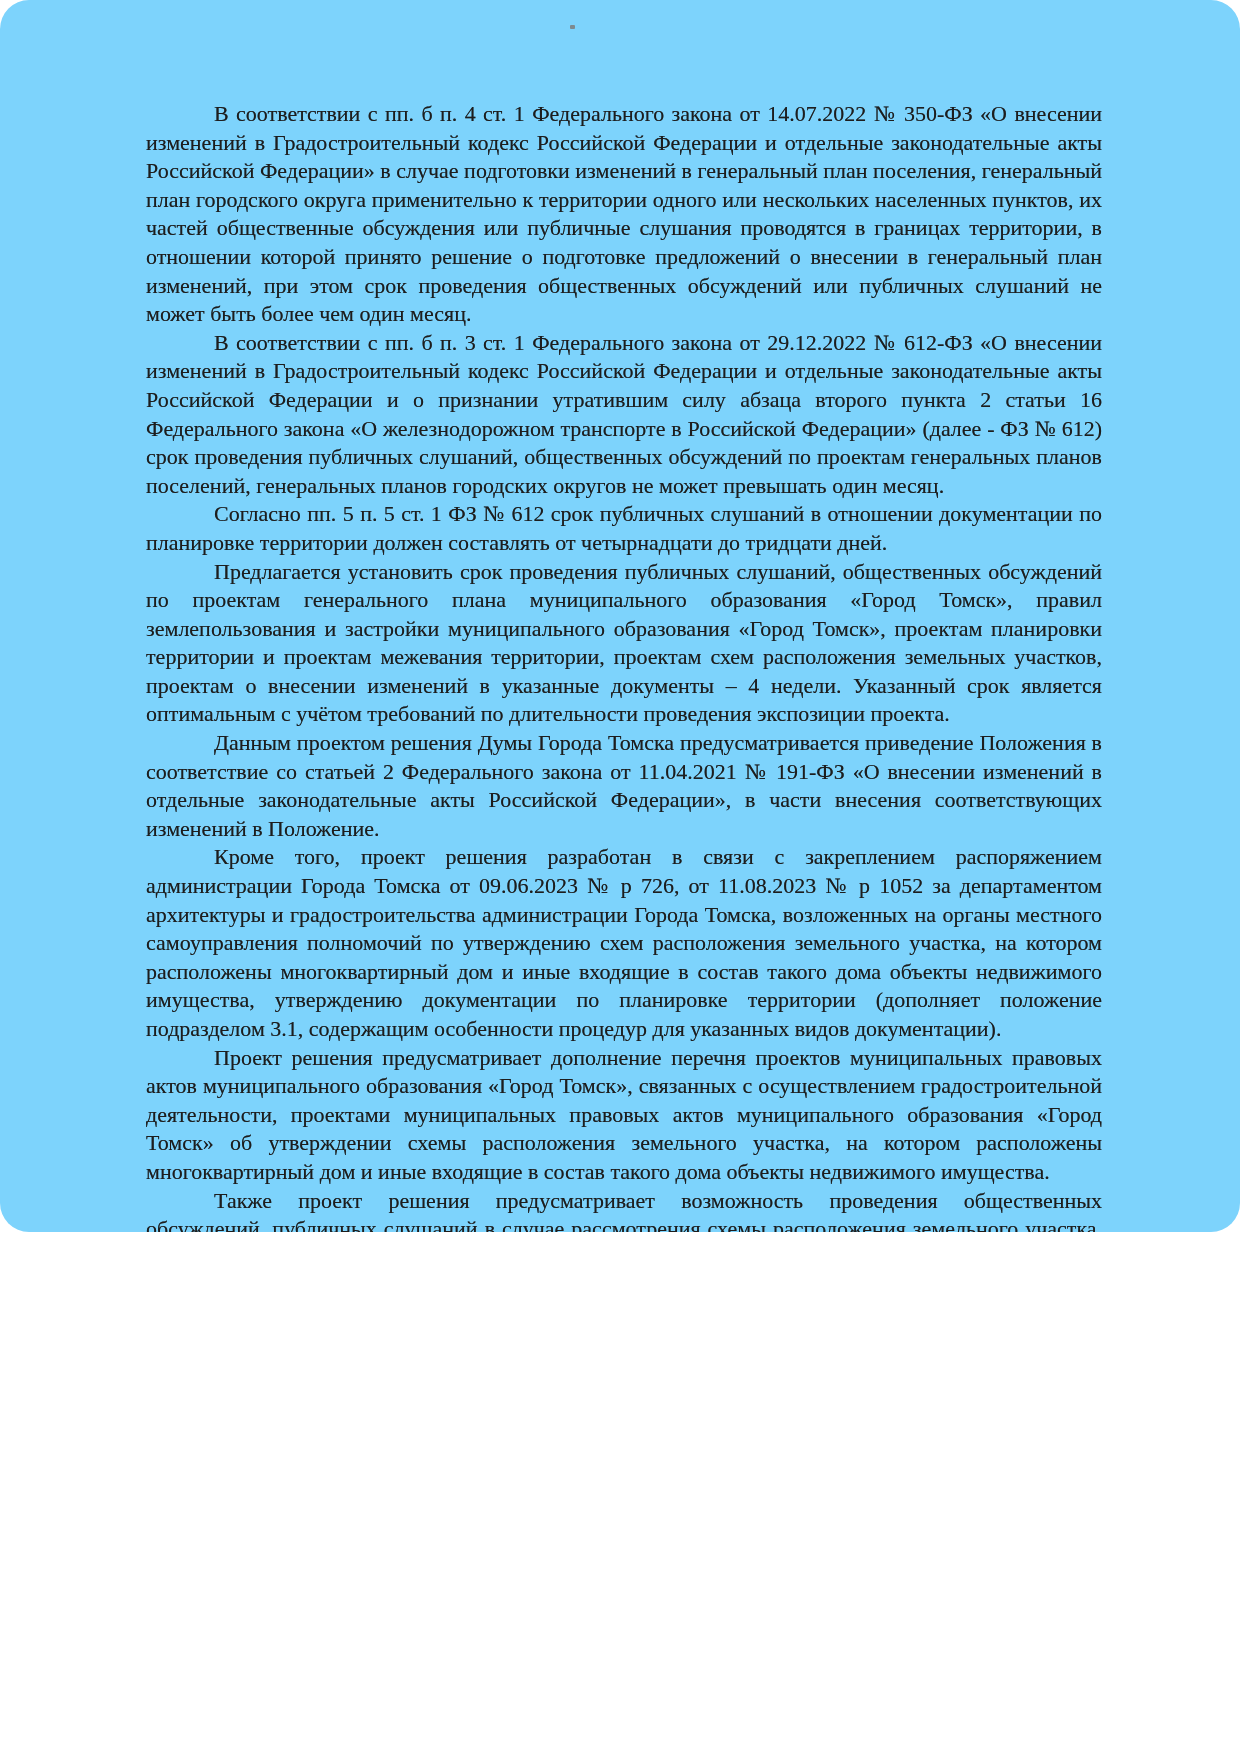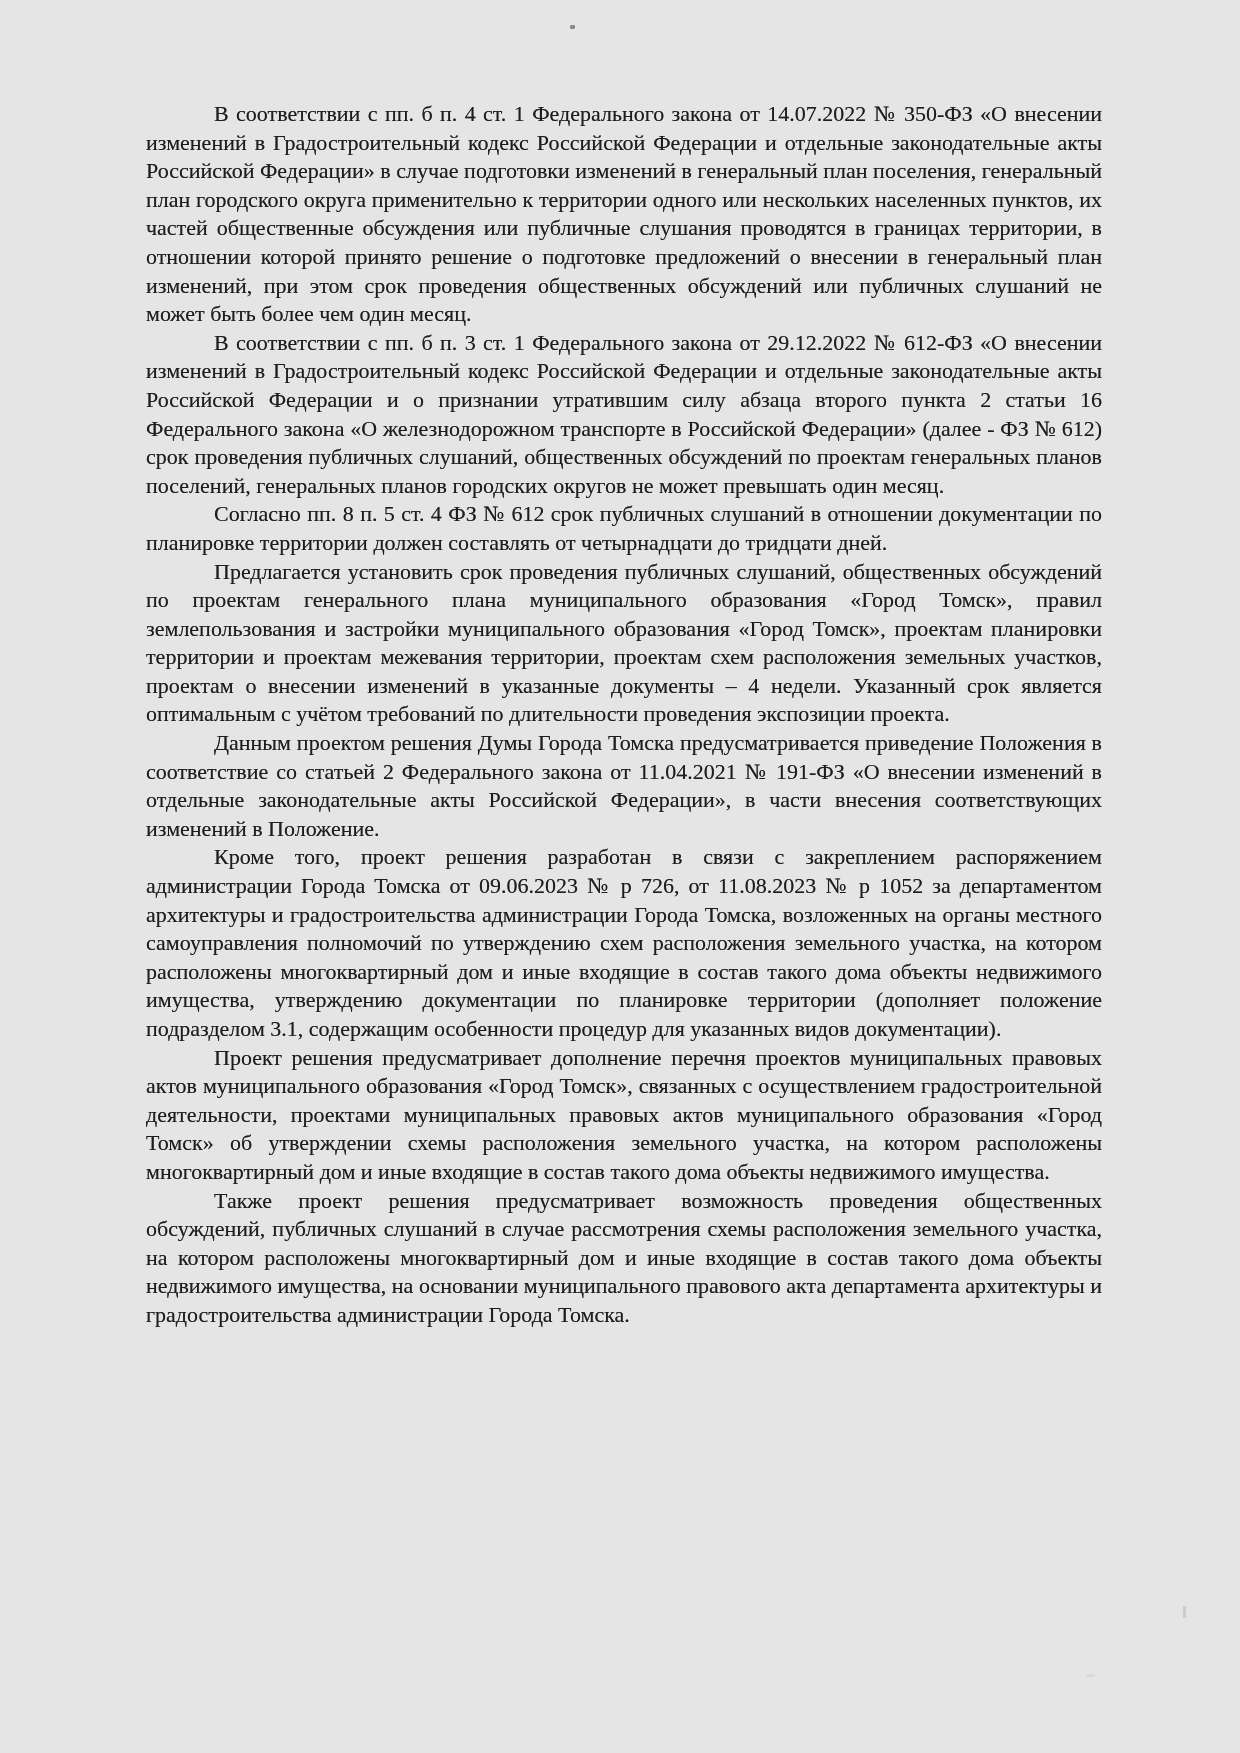--- a/index.html
+++ b/index.html
@@ -3,24 +3,25 @@
 <meta charset="utf-8">
 <style>
   html, body {
     margin: 0;
     padding: 0;
     background: #ffffff;
   }
   .page {
     position: relative;
     width: 1240px;
-    height: 1753px;
-    background: #e5e5e5;
+    height: 1232px;
+    background: #7dd3fc;
     overflow: hidden;
     font-family: "Liberation Serif", "DejaVu Serif", serif;
+    border-radius: 29px;
   }
   .text-block {
     position: absolute;
     left: 146px;
     top: 100px;
     width: 956px;
     font-size: 22px;
     line-height: 28.6px;
     color: #1d1d1d;
     text-align: justify;
@@ -64,21 +65,21 @@
 </head>
 <body>
 
 <div class="page">
 
   <span class="speck speck-dot"></span>
 
   <div class="text-block">
     <p>В соответствии с пп. б п. 4 ст. 1 Федерального закона от 14.07.2022 № 350-ФЗ «О внесении изменений в Градостроительный кодекс Российской Федерации и отдельные законодательные акты Российской Федерации» в случае подготовки изменений в генеральный план поселения, генеральный план городского округа применительно к территории одного или нескольких населенных пунктов, их частей общественные обсуждения или публичные слушания проводятся в границах территории, в отношении которой принято решение о подготовке предложений о внесении в генеральный план изменений, при этом срок проведения общественных обсуждений или публичных слушаний не может быть более чем один месяц.</p>
     <p>В соответствии с пп. б п. 3 ст. 1 Федерального закона от 29.12.2022 № 612-ФЗ «О внесении изменений в Градостроительный кодекс Российской Федерации и отдельные законодательные акты Российской Федерации и о признании утратившим силу абзаца второго пункта 2 статьи 16 Федерального закона «О железнодорожном транспорте в Российской Федерации» (далее - ФЗ № 612) срок проведения публичных слушаний, общественных обсуждений по проектам генеральных планов поселений, генеральных планов городских округов не может превышать один месяц.</p>
-    <p>Согласно пп. 8 п. 5 ст. 4 ФЗ № 612 срок публичных слушаний в отношении документации по планировке территории должен составлять от четырнадцати до тридцати дней.</p>
+    <p>Согласно пп. 5 п. 5 ст. 1 ФЗ № 612 срок публичных слушаний в отношении документации по планировке территории должен составлять от четырнадцати до тридцати дней.</p>
     <p>Предлагается установить срок проведения публичных слушаний, общественных обсуждений по проектам генерального плана муниципального образования «Город Томск», правил землепользования и застройки муниципального образования «Город Томск», проектам планировки территории и проектам межевания территории, проектам схем расположения земельных участков, проектам о внесении изменений в указанные документы – 4 недели. Указанный срок является оптимальным с учётом требований по длительности проведения экспозиции проекта.</p>
     <p>Данным проектом решения Думы Города Томска предусматривается приведение Положения в соответствие со статьей 2 Федерального закона от 11.04.2021 № 191-ФЗ «О внесении изменений в отдельные законодательные акты Российской Федерации», в части внесения соответствующих изменений в Положение.</p>
     <p>Кроме того, проект решения разработан в связи с закреплением распоряжением администрации Города Томска от 09.06.2023 № р 726, от 11.08.2023 № р 1052 за департаментом архитектуры и градостроительства администрации Города Томска, возложенных на органы местного самоуправления полномочий по утверждению схем расположения земельного участка, на котором расположены многоквартирный дом и иные входящие в состав такого дома объекты недвижимого имущества, утверждению документации по планировке территории (дополняет положение подразделом 3.1, содержащим особенности процедур для указанных видов документации).</p>
     <p>Проект решения предусматривает дополнение перечня проектов муниципальных правовых актов муниципального образования «Город Томск», связанных с осуществлением градостроительной деятельности, проектами муниципальных правовых актов муниципального образования «Город Томск» об утверждении схемы расположения земельного участка, на котором расположены многоквартирный дом и иные входящие в состав такого дома объекты недвижимого имущества.</p>
     <p>Также проект решения предусматривает возможность проведения общественных обсуждений, публичных слушаний в случае рассмотрения схемы расположения земельного участка, на котором расположены многоквартирный дом и иные входящие в состав такого дома объекты недвижимого имущества, на основании муниципального правового акта департамента архитектуры и градостроительства администрации Города Томска.</p>
   </div>
 
   <span class="speck speck-dash-1"></span>
   <span class="speck speck-dash-2"></span>
 

